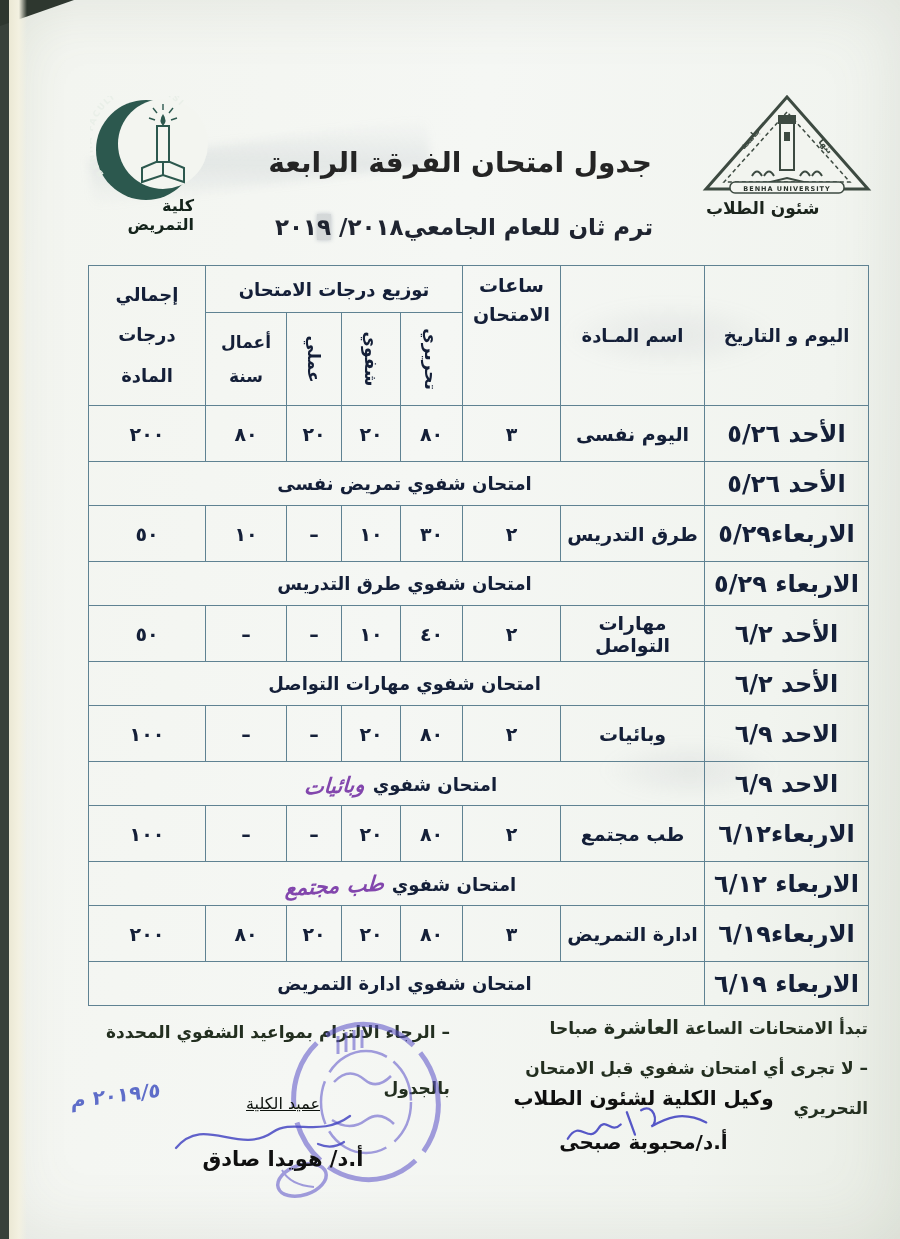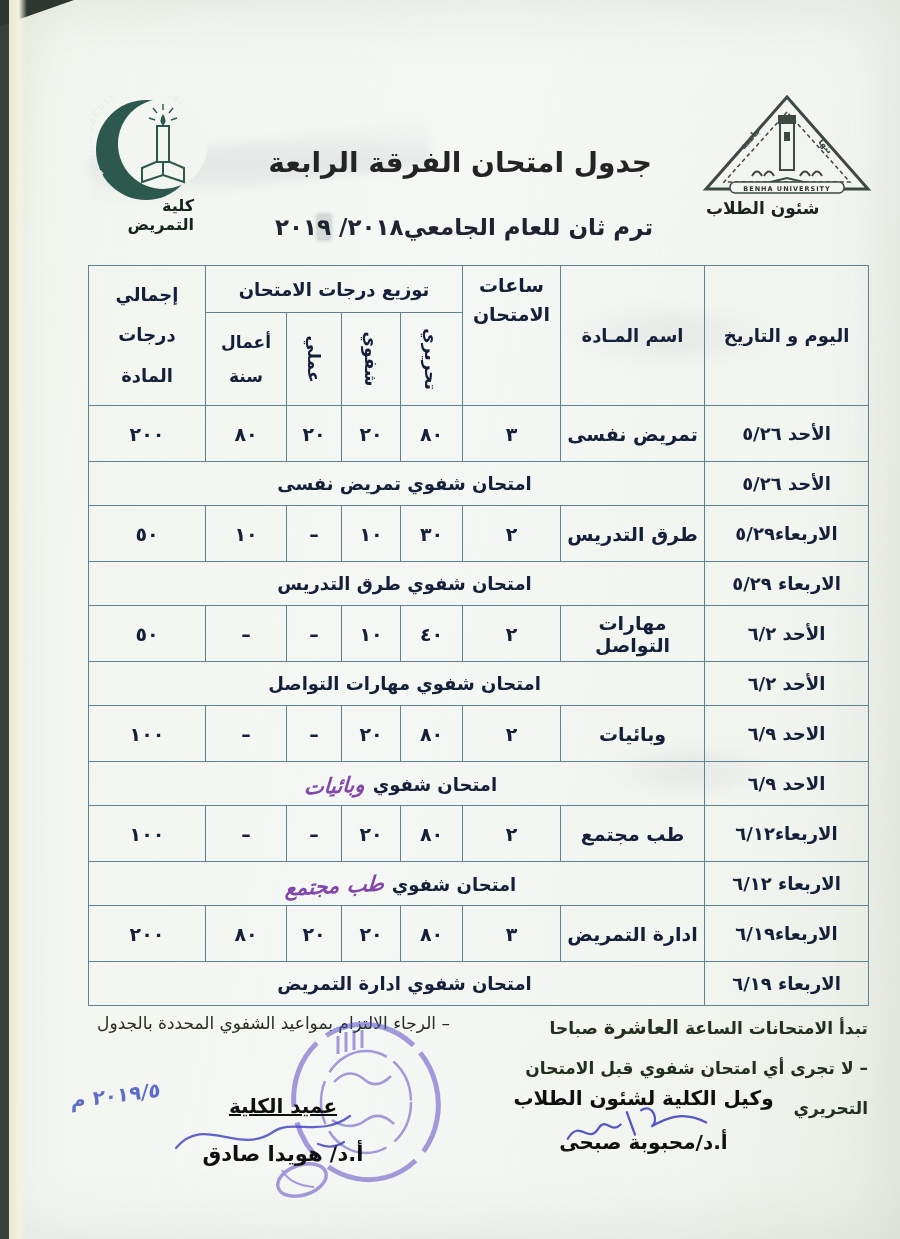--- a/index.html
+++ b/index.html
@@ -35,42 +35,42 @@
   .exam-table th,.exam-table td{border:1px solid #5f8292;text-align:center;vertical-align:middle;
     color:#141f38;font-weight:bold;padding:0;overflow:hidden;}
   .hrow1 th{height:46px;font-size:18px;}
   th.h-hours{vertical-align:top;padding-top:5px;white-space:pre-line;line-height:1.55;font-size:19px;}
   th.h-total{white-space:pre-line;line-height:2.25;font-size:18px;}
   .hrow2 th{height:92px;font-size:17px;}
   th.h-yearwork{white-space:pre-line;line-height:2.0;}
   .rot{display:inline-block;transform:rotate(90deg);white-space:nowrap;font-size:17px;}
   tr.exam{height:56px;}
   tr.oralrow{height:44px;}
-  td.day{font-size:18px;}
+  td.day{font-size:24px;}
   td.course{font-size:19px;}
   td.num{font-size:19px;}
   td.oral-text{font-size:18px;}
   .hw{color:#8246ad;font-weight:bold;font-size:21px;font-style:italic;letter-spacing:1px;
     display:inline-block;transform:rotate(-3deg) skewX(-6deg);margin:0 8px;position:relative;top:2px;}
 
   
   .notes-right{position:absolute;top:1008px;left:458px;width:410px;direction:rtl;text-align:right;
     font-size:17px;color:#232f20;font-weight:bold;line-height:40px;}
   .note-strong{font-size:19.5px;}
   .notes-left{position:absolute;top:1004px;left:92px;width:358px;direction:rtl;text-align:right;
-    font-size:17px;color:#232f20;font-weight:normal;line-height:38px;}
+    font-size:17px;color:#232f20;font-weight:bold;line-height:56px;}
 
   
   .sig-right{position:absolute;top:1086px;left:486px;width:315px;direction:rtl;text-align:center;}
   .sig-right .sig-title{font-size:20px;font-weight:bold;color:#0f0f0f;letter-spacing:1px;}
   .sig-right .sig-name{font-size:20px;font-weight:bold;color:#101010;margin-top:20px;letter-spacing:1px;}
   .sig-scribble-right{position:absolute;top:12px;left:70px;width:160px;height:56px;}
   .sig-left{position:absolute;top:1094px;left:138px;width:290px;direction:rtl;text-align:center;}
-  .sig-left .sig-title{font-size:20px;font-weight:bold;color:#0d120d;text-decoration:underline;letter-spacing:1px;}
-  .sig-left .sig-name{font-size:21px;font-weight:bold;color:#101010;margin-top:24px;letter-spacing:1px;}
+  .sig-left .sig-title{font-size:16px;font-weight:normal;color:#0d120d;text-decoration:underline;letter-spacing:1px;}
+  .sig-left .sig-name{font-size:21px;font-weight:bold;color:#101010;margin-top:34px;letter-spacing:1px;}
   .sig-scribble-left{position:absolute;top:16px;left:30px;width:190px;height:52px;}
   .margin-note{position:absolute;top:1086px;left:26px;width:135px;color:#4556c2;font-size:20px;
     font-weight:bold;transform:rotate(-7deg) skewX(-8deg);direction:rtl;opacity:.85;}
   .stamp{position:absolute;left:268px;top:1020px;width:185px;height:200px;pointer-events:none;}
 </style>
 </head>
 <body>
 
 <div class="page">
   <div class="edge-left"></div>
@@ -148,21 +148,21 @@
     <tr class="hrow2">
       <th><span class="rot">تحريري</span></th>
       <th><span class="rot">شفوي</span></th>
       <th><span class="rot">عملي</span></th>
       <th class="h-yearwork">أعمال
 سنة</th>
     </tr>
 
     <tr class="exam">
       <td class="day">الأحد ٥/٢٦</td>
-      <td class="course">تمريض نفسى</td>
+      <td class="course">اليوم نفسى</td>
       <td class="num">٣</td>
       <td class="num">٨٠</td>
       <td class="num">٢٠</td>
       <td class="num">٢٠</td>
       <td class="num">٨٠</td>
       <td class="num">٢٠٠</td>
     </tr>
     <tr class="oralrow">
       <td class="day">الأحد ٥/٢٦</td>
       <td class="oral-text" colspan="7"><span>امتحان شفوي تمريض نفسى</span><span class="hw"></span></td>

